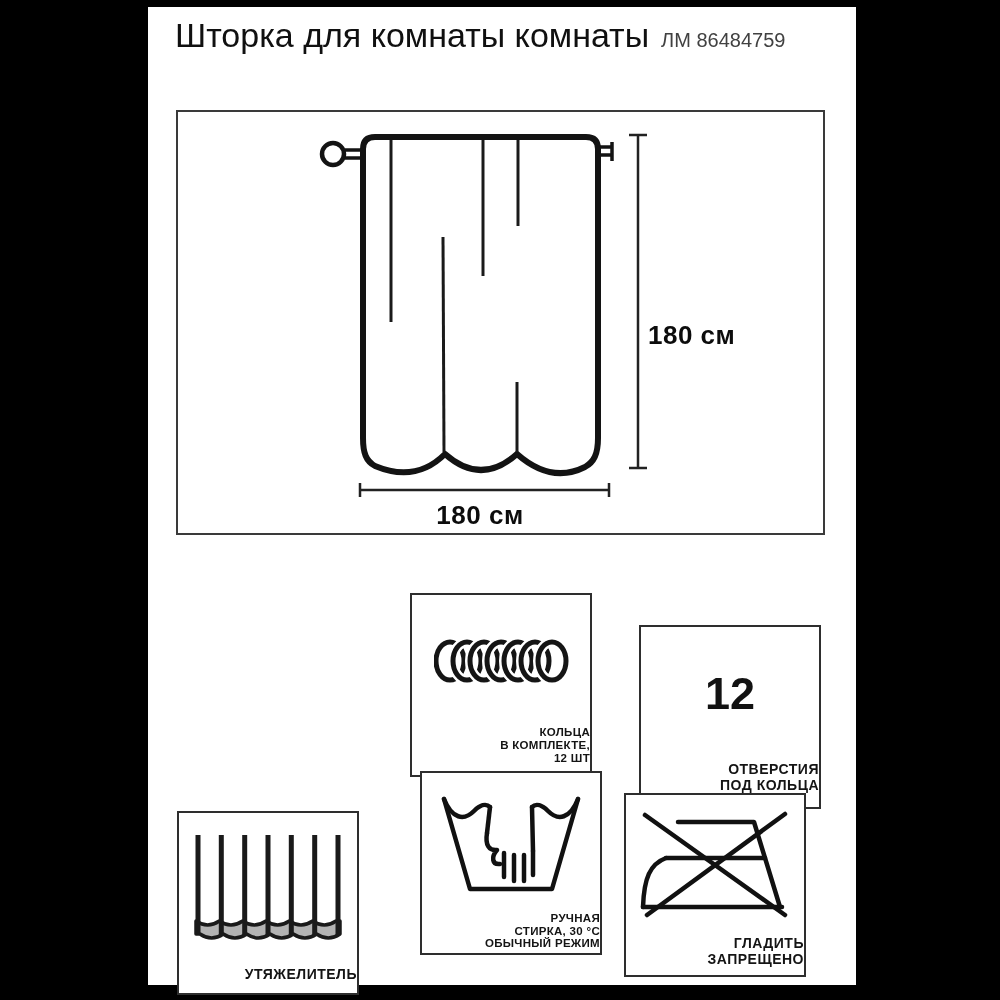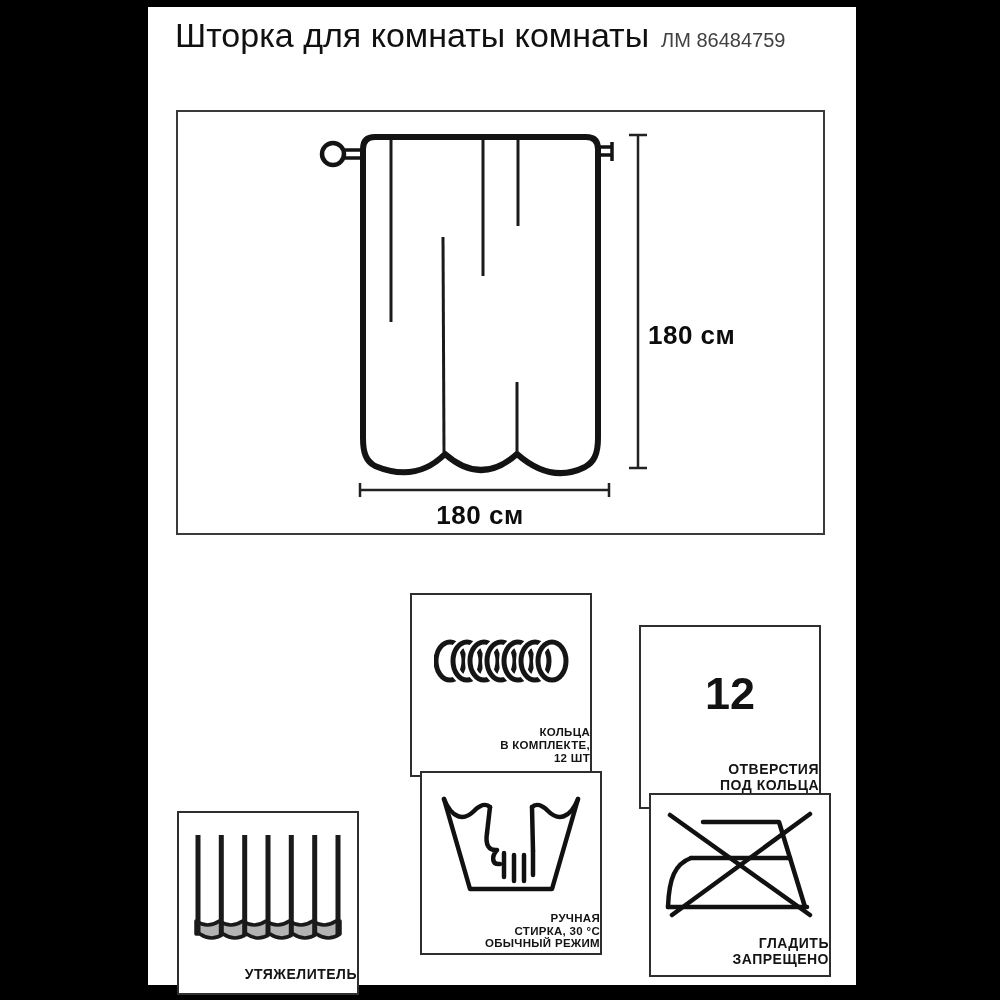--- a/index.html
+++ b/index.html
@@ -159,21 +159,21 @@
           <path d="M88,66 L88,92"></path>
           <path d="M97,62 L97,86"></path>
         </g>
       </svg>
     </div>
     <div class="flabel sm" style="top:139px;">РУЧНАЯ</div>
     <div class="flabel sm" style="top:151.5px;">СТИРКА, 30 °C</div>
     <div class="flabel sm" style="top:164px;">ОБЫЧНЫЙ РЕЖИМ</div>
   </div>
 
-  <div class="fbox" style="left:501px;top:786px;">
+  <div class="fbox" style="left:476px;top:786px;">
     <div class="icon-wrap" style="top:15px;">
       <svg width="150" height="110" viewBox="0 0 150 110" style="margin:0 auto;">
         <g fill="none" stroke="#111" stroke-width="4.5" stroke-linecap="round" stroke-linejoin="round">
 
           <path d="M38,12 L114,12 L140,97"></path>
           <path d="M26,48 L125,48"></path>
           <path d="M26,48 C10,54 4,68 3,97"></path>
           <path d="M3,97 L142,97"></path>
 
           <path d="M5,5 L145,105"></path>

